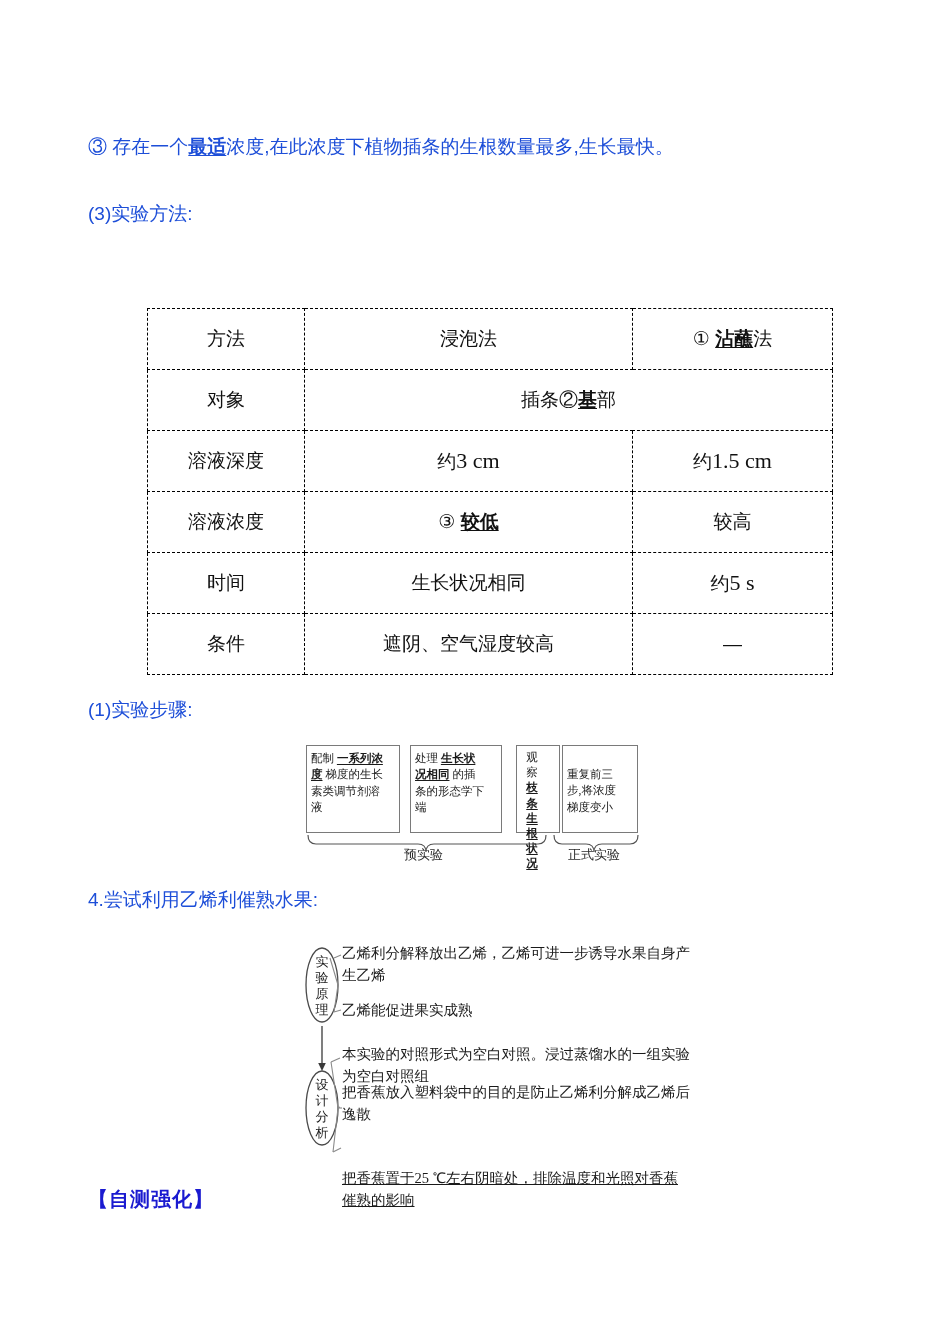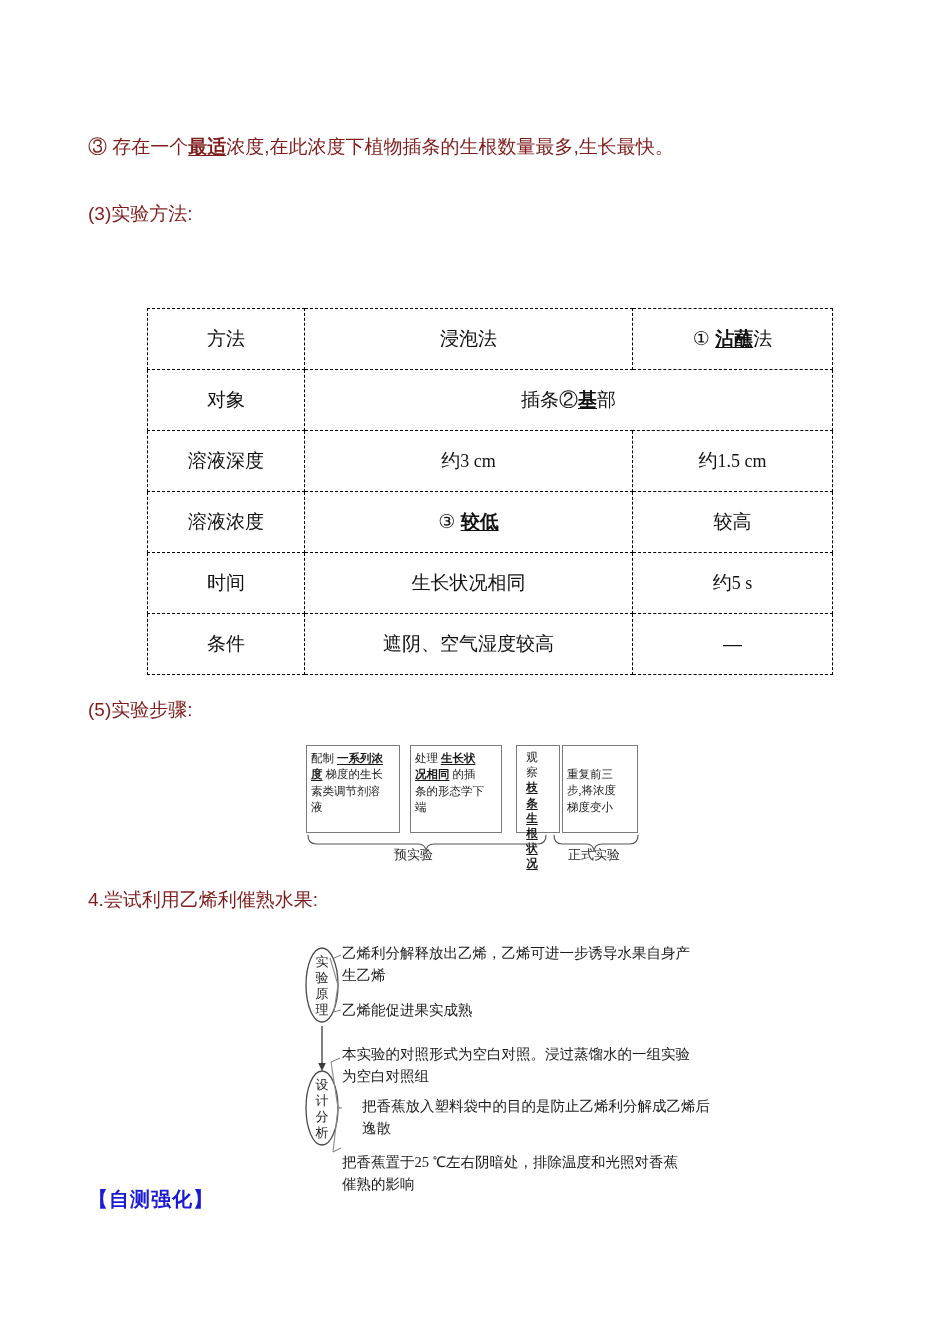--- a/index.html
+++ b/index.html
@@ -21,21 +21,21 @@
     inset: 0;
     background: #fff;
   }
 
   
   .para {
     position: absolute;
     font-family: "Liberation Sans", sans-serif;
     font-size: 19px;
     line-height: 1.5;
-    color: #7f1d1d;
+    color: #1d4ed8;
     white-space: nowrap;
   }
   .bu {
     font-weight: bold;
     text-decoration: underline;
     text-underline-offset: 2px;
   }
 
   .heading-blue {
     position: absolute;
@@ -68,21 +68,21 @@
     vertical-align: middle;
     height: 60px;
     padding: 0 4px;
     color: #111;
   }
   td.c1 { width: 148px; }
   td.c2 { width: 319px; }
   td.c3 { width: 191px; }
   .sci {
     font-family: "Liberation Serif", serif;
-    font-size: 18px;
+    font-size: 22px;
   }
 
   
   .flow {
     position: absolute;
     left: 306px;
     top: 745px;
     width: 340px;
     height: 120px;
   }
@@ -182,42 +182,42 @@
         </tr>
         <tr>
           <td class="c1">条件</td>
           <td class="c2">遮阴、空气湿度较高</td>
           <td class="c3">—</td>
         </tr>
       </tbody>
     </table>
   </div>
 
-  <div class="para" style="left:88px; top:696px;">(5)实验步骤:</div>
+  <div class="para" style="left:88px; top:696px;">(1)实验步骤:</div>
 
   <div class="flow">
     <div class="fbox fb1">
       <span>配制 </span><span class="bu">一系列浓度</span><span> 梯度的生长素类调节剂溶液</span>
     </div>
     <div class="fbox fb2">
       <span>处理 </span><span class="bu">生长状况相同</span><span> 的插条的形态学下端</span>
     </div>
     <div class="fbox fb3">
       <span>观察</span><span class="bu">枝条生根状况</span>
     </div>
     <div class="fbox fb4">
       <span class="inner">重复前三步,将浓度梯度变小</span>
     </div>
 
     <svg class="brace-svg" width="340" height="20" viewBox="0 0 340 20">
       <path d="M2 2 Q2 11 10 11 L112 11 Q120 11 120 19 Q120 11 128 11 L232 11 Q240 11 240 2" fill="none" stroke="#555" stroke-width="1.2"></path>
       <path d="M248 2 Q248 11 256 11 L280 11 Q288 11 288 19 Q288 11 296 11 L324 11 Q332 11 332 2" fill="none" stroke="#555" stroke-width="1.2"></path>
     </svg>
 
-    <div class="brace-lbl" style="left:88px; top:101px;">预实验</div>
+    <div class="brace-lbl" style="left:98px; top:101px;">预实验</div>
     <div class="brace-lbl" style="left:262px; top:101px;">正式实验</div>
   </div>
 
   <div class="para" style="left:88px; top:886px;">4.尝试利用乙烯利催熟水果:</div>
 
   <div class="eth">
     <svg class="eth-svg" width="400" height="235" viewBox="0 0 400 235">
 
       <ellipse cx="22" cy="45" rx="16" ry="37" fill="none" stroke="#4a4a4a" stroke-width="1.3"></ellipse>
 
@@ -242,19 +242,19 @@
 理</div>
     <div class="ell-lbl" style="left:12px; top:137px; white-space:pre-line;">设
 计
 分
 析</div>
 
     <div class="eth-line" style="top:3px;">乙烯利分解释放出乙烯，乙烯可进一步诱导水果自身产生乙烯</div>
     <div class="eth-line" style="top:60px;">乙烯能促进果实成熟</div>
 
     <div class="eth-line" style="top:104px;">本实验的对照形式为空白对照。浸过蒸馏水的一组实验为空白对照组</div>
-    <div class="eth-line" style="top:156px;margin-left:20px;">把香蕉放入塑料袋中的目的是防止乙烯利分解成乙烯后逸散</div>
-    <div class="eth-line" style="top:212px;">把香蕉置于25 ℃左右阴暗处，排除温度和光照对香蕉催熟的影响</div>
+    <div class="eth-line" style="top:142px;">把香蕉放入塑料袋中的目的是防止乙烯利分解成乙烯后逸散</div>
+    <div class="eth-line" style="top:228px;text-decoration:underline;">把香蕉置于25 ℃左右阴暗处，排除温度和光照对香蕉催熟的影响</div>
   </div>
 
   <div class="heading-blue">【自测强化】</div>
 
 </div>
 
 </body></html>

